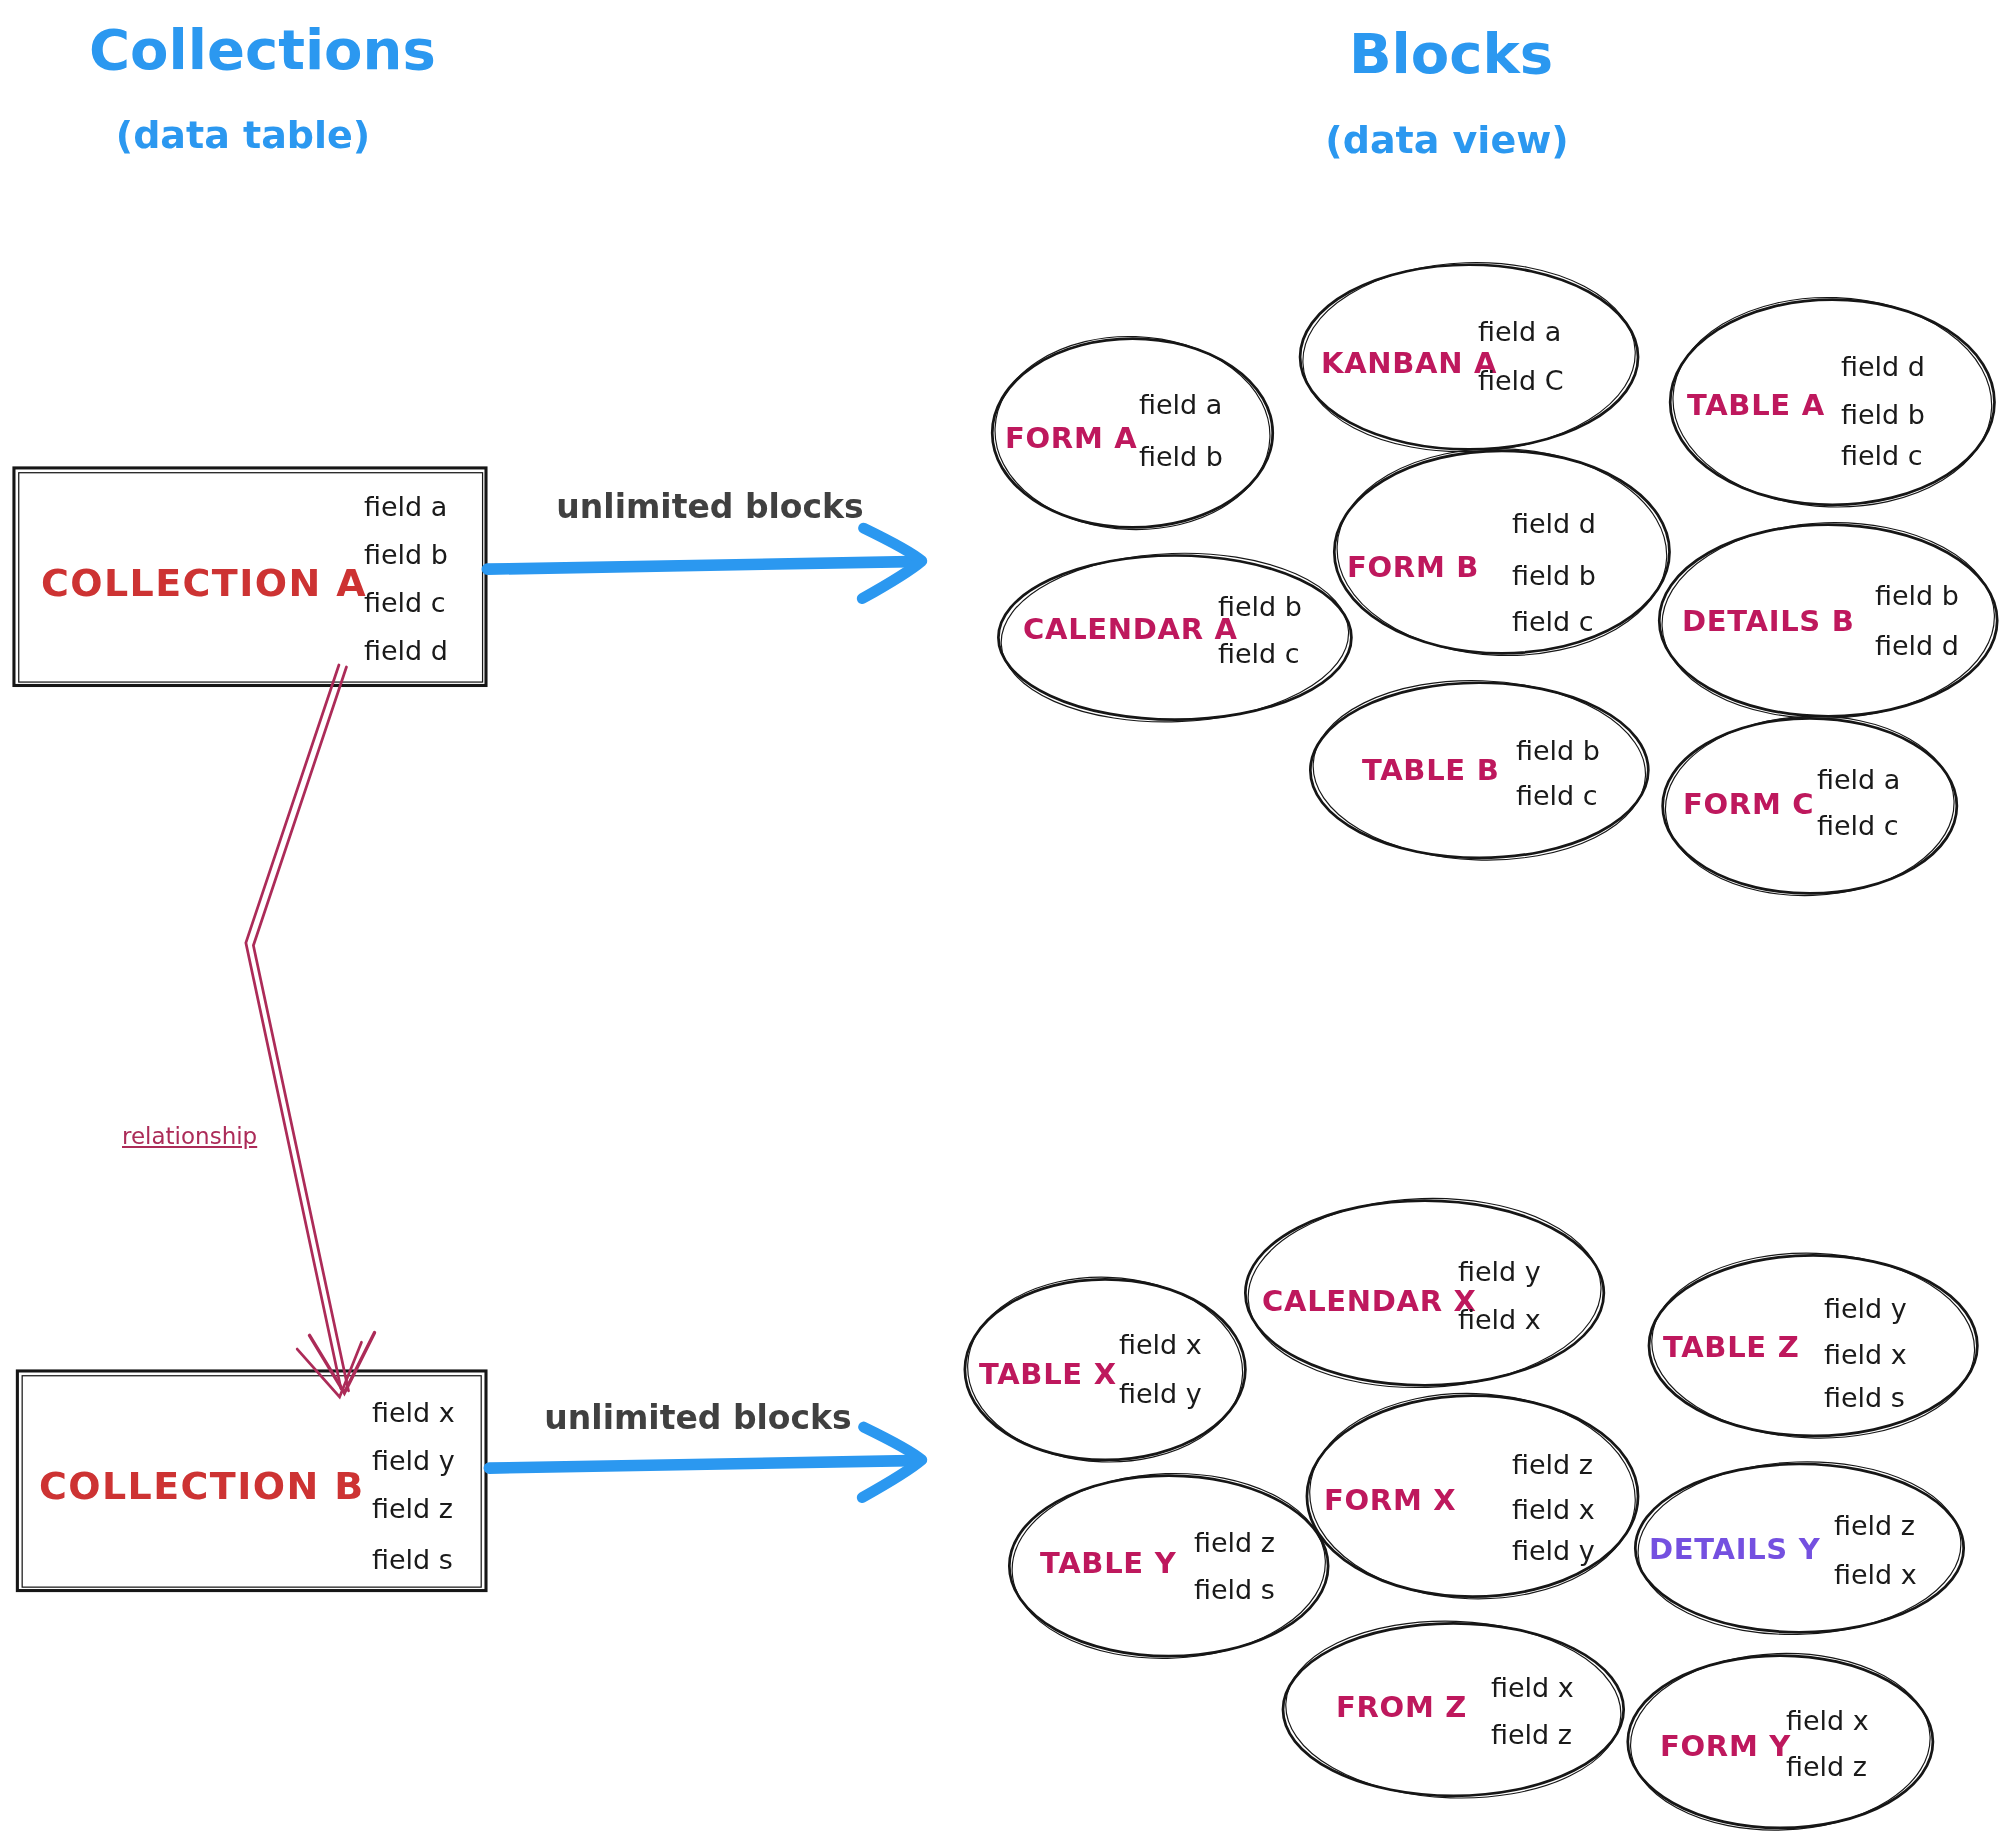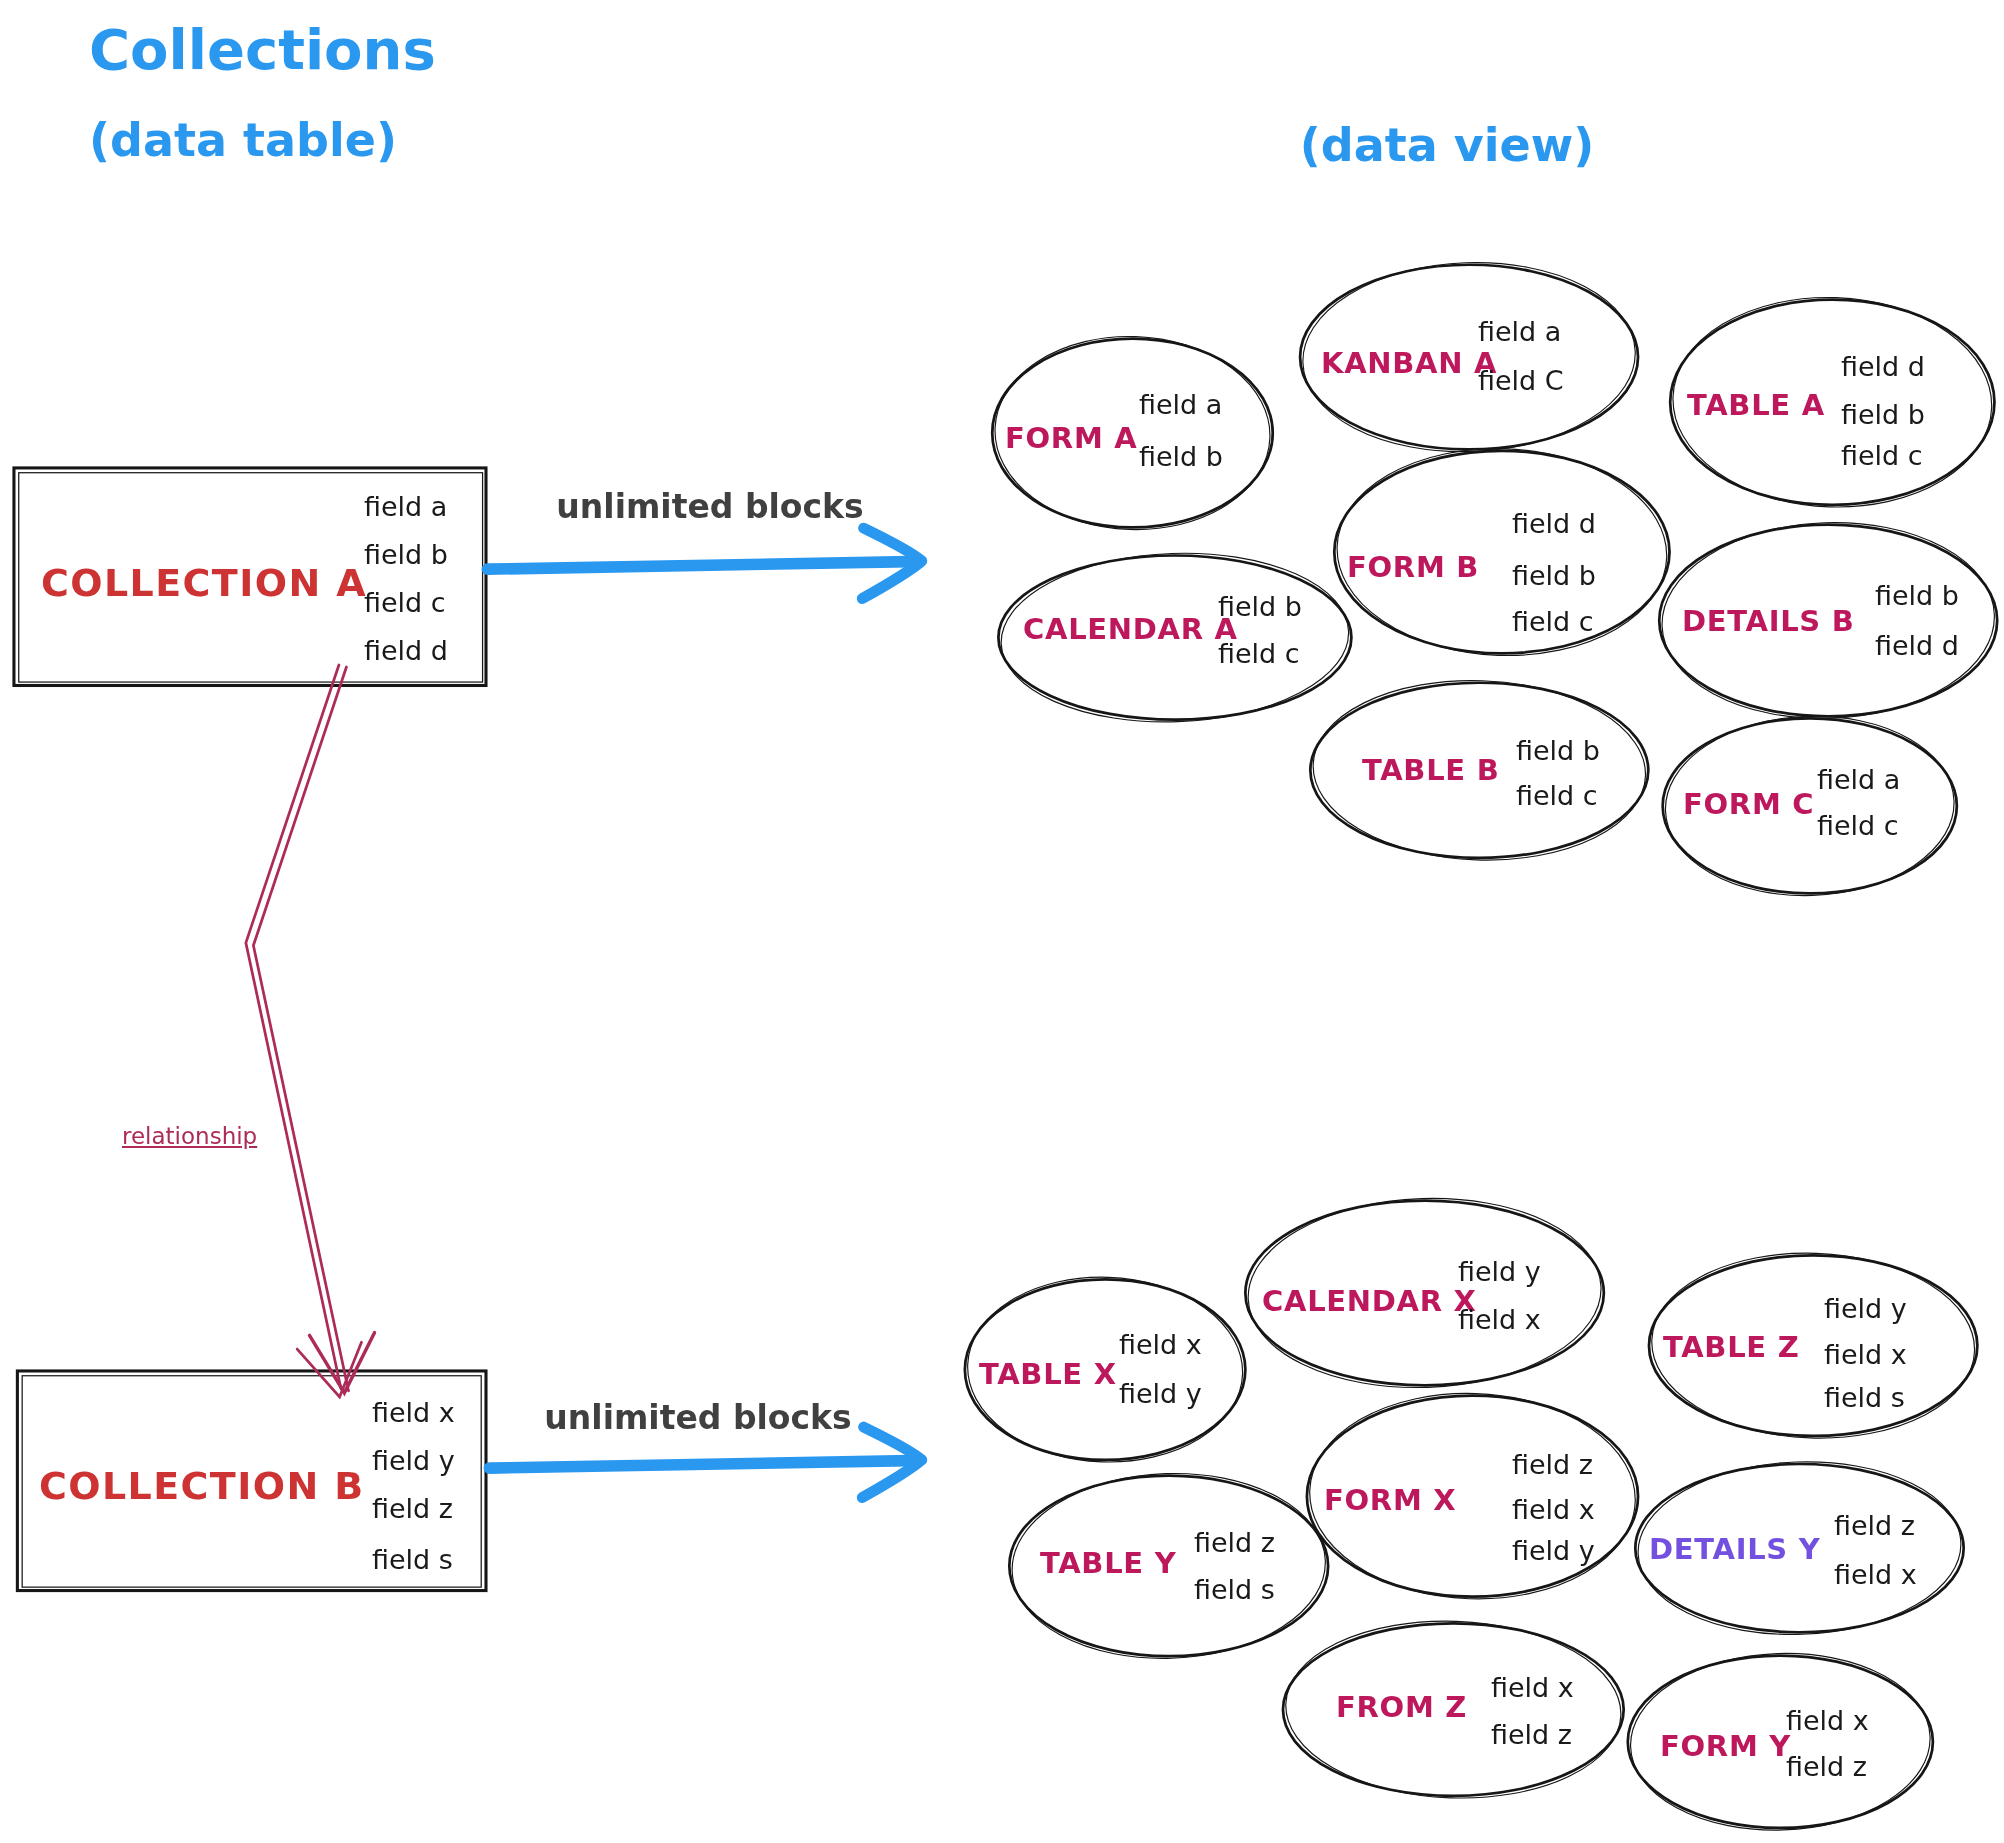--- a/index.html
+++ b/index.html
@@ -6,21 +6,21 @@
   .canvas{
     position:relative;
     width:2005px;height:1843px;
     background:#ffffff;
     font-family:"DejaVu Sans", sans-serif;
     overflow:hidden;
   }
   svg.layer{position:absolute;left:0;top:0;width:2005px;height:1843px;}
   .txt{position:absolute;transform:translateY(-50%);white-space:nowrap;}
   .title{color:#2B98F0;font-size:56px;font-weight:bold;text-align:center;transform:none;}
-  .subtitle{color:#2B98F0;font-size:46px;font-weight:bold;text-align:center;transform:none;}
+  .subtitle{color:#2B98F0;font-size:38px;font-weight:bold;text-align:center;transform:none;}
   .coll-label{color:#CD3333;font-size:38px;font-weight:600;letter-spacing:1.4px;}
   .field{color:#1a1a1a;font-size:27px;}
   .block-label{color:#be185d;font-size:29px;font-weight:600;letter-spacing:0.7px;}
   .arrow-label{color:#404040;font-size:33px;font-weight:600;text-align:center;transform:none;}
   .rel-label{color:#AC2B58;font-size:23px;text-decoration:underline;}
 </style>
 </head>
 <body>
 
 <div class="canvas">
@@ -88,20 +88,21 @@
       <ellipse cx="2630" cy="2263" rx="236" ry="126" stroke-width="1.7" transform="rotate(-2 2630 2263)"></ellipse>
       <ellipse cx="2124" cy="2499" rx="249" ry="126" stroke-width="4"></ellipse>
       <ellipse cx="2124" cy="2499" rx="245" ry="129" stroke-width="1.7" transform="rotate(2 2124 2499)"></ellipse>
       <ellipse cx="2602" cy="2546" rx="223" ry="126" stroke-width="4"></ellipse>
       <ellipse cx="2602" cy="2546" rx="219" ry="129" stroke-width="1.7" transform="rotate(-2 2602 2546)"></ellipse>
     </g>
   </svg>
 
   <div class="txt title" style="left:89px;top:17px;width:342px;">Collections</div>
   <div class="txt subtitle" style="left:72px;top:113px;width:342px;">(data table)</div>
+  <div class="txt title" style="left:1280px;top:20.5px;width:342px;">Blocks</div>
   <div class="txt subtitle" style="left:1276px;top:118px;width:342px;">(data view)</div>
 
   <div class="txt coll-label" style="left:41px;top:583px;">COLLECTION A</div>
   <div class="txt field" style="left:364px;top:506px;">field a</div>
   <div class="txt field" style="left:364px;top:554px;">field b</div>
   <div class="txt field" style="left:364px;top:602px;">field c</div>
   <div class="txt field" style="left:364px;top:650px;">field d</div>
 
   <div class="txt coll-label" style="left:39px;top:1486px;">COLLECTION B</div>
   <div class="txt field" style="left:372px;top:1412px;">field x</div>

